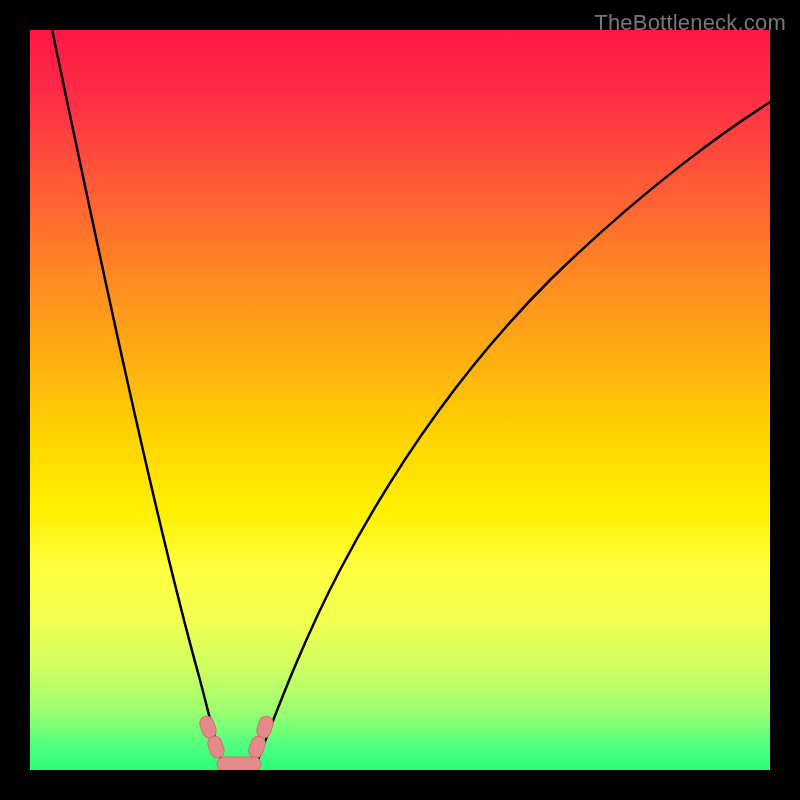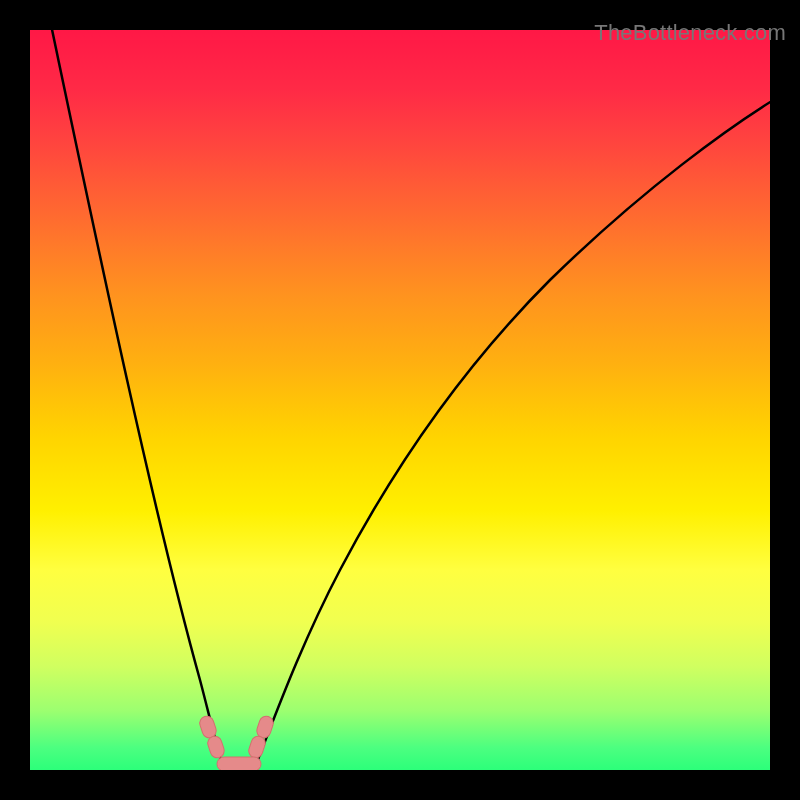--- a/index.html
+++ b/index.html
@@ -43,21 +43,21 @@
     );
   }
   .curve-svg {
     position: absolute;
     inset: 0;
     width: 100%;
     height: 100%;
   }
   .watermark {
     position: absolute;
-    top: 20px;
+    top: 10px;
     right: 14px;
     font-family: Arial, Helvetica, sans-serif;
     font-size: 22px;
     color: #777;
     letter-spacing: 0.2px;
     user-select: none;
   }
 </style>
 </head>
 <body>

